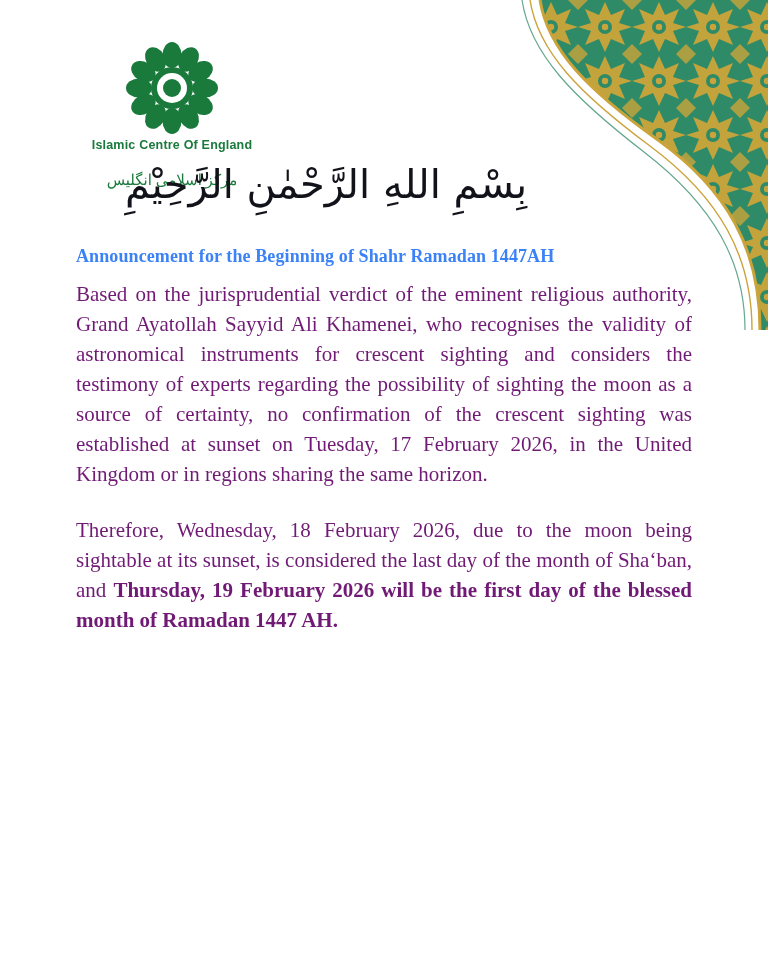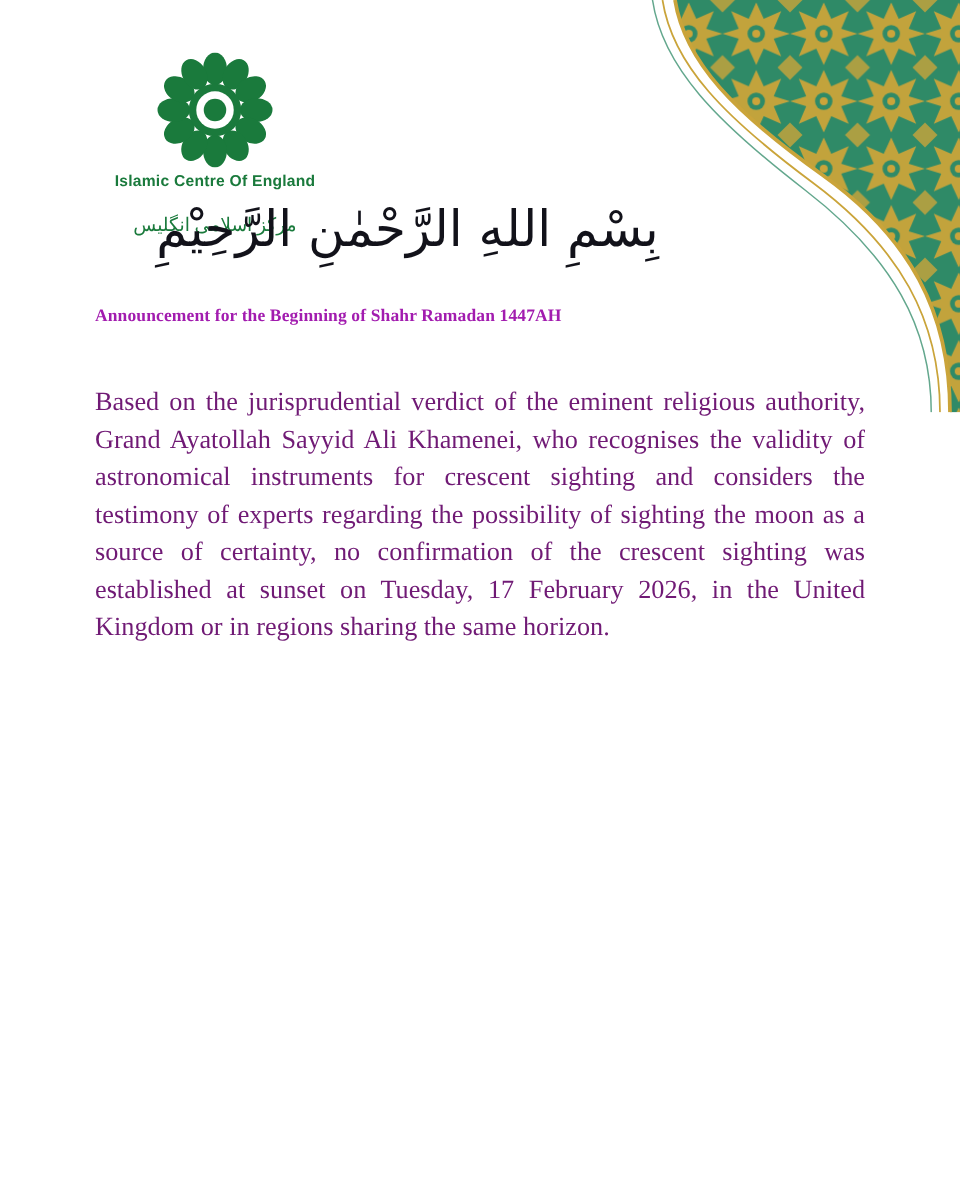--- a/index.html
+++ b/index.html
@@ -76,25 +76,25 @@
   }
 
   
   #document-body {
     position: absolute;
     top: 246px;
     left: 76px;
     width: 616px;
   }
   #doc-title {
-    font-size: 14px;
+    font-size: 18px;
     font-weight: bold;
     letter-spacing: .1px;
-    margin: 0 0 44px 0;
-    color: #a21caf;
+    margin: 0 0 12px 0;
+    color: #3b82f6;
   }
   .para {
     font-size: 21px;
     line-height: 30px;
     text-align: justify;
     text-justify: inter-word;
     margin: 0 0 26px 0;
     color: #701a75;
   }
   .para.last-para {
@@ -174,15 +174,16 @@
 
 <div id="basmala">
   <span id="basmala-text">بِسْمِ اللهِ الرَّحْمٰنِ الرَّحِيْمِ</span>
 </div>
 
 <div id="document-body">
   <h1 id="doc-title">Announcement for the Beginning of Shahr Ramadan 1447AH</h1>
 
   <p class="para">Based on the jurisprudential verdict of the eminent religious authority, Grand Ayatollah Sayyid Ali Khamenei, who recognises the validity of astronomical instruments for crescent sighting and considers the testimony of experts regarding the possibility of sighting the moon as a source of certainty, no confirmation of the crescent sighting was established at sunset on Tuesday, 17 February 2026, in the United Kingdom or in regions sharing the same horizon.</p>
 
+  <p class="para"><span>Therefore, Wednesday, 18 February 2026, due to the moon being sightable at its sunset, is considered the last day of the month of Sha‘ban, and </span><b>Thursday, 19 February 2026 will be the first day of the blessed month of Ramadan 1447 AH.</b></p>
 
 
 </div>
 
 </body></html>

